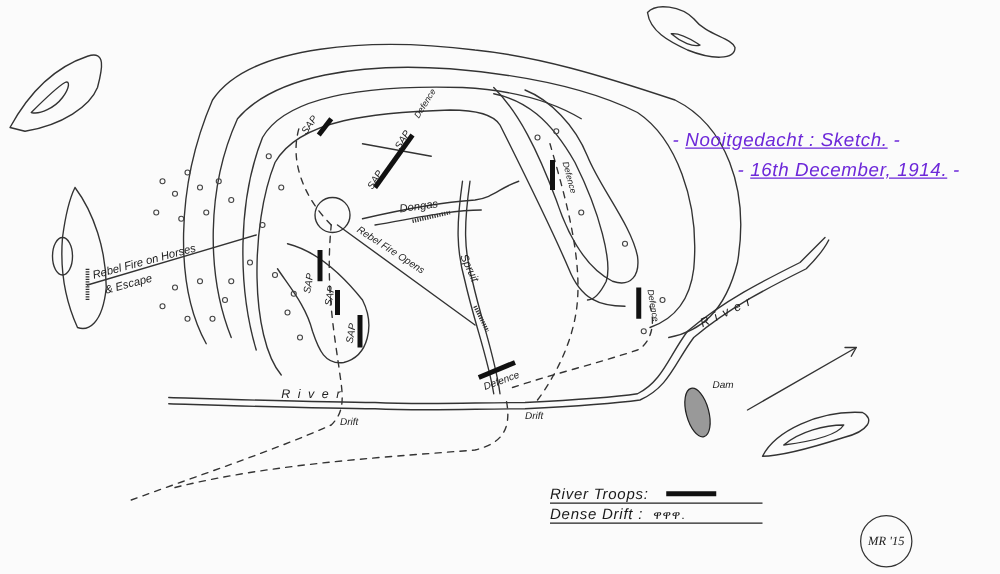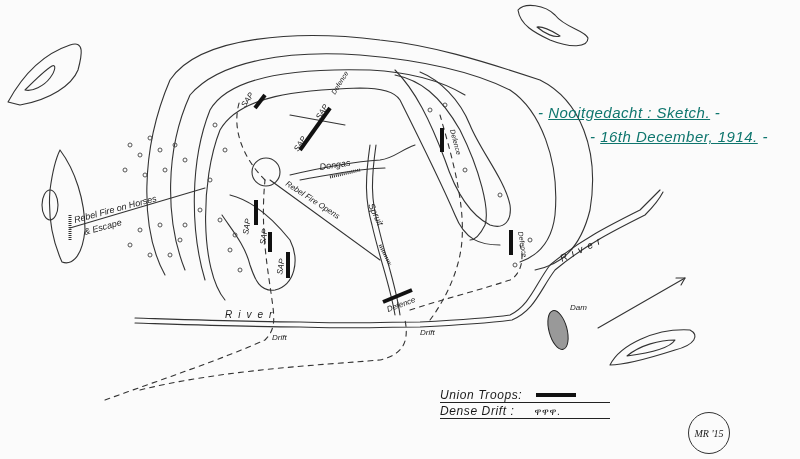--- a/index.html
+++ b/index.html
@@ -1,31 +1,31 @@
 <!DOCTYPE html>
 <html><head>
 <meta charset="utf-8">
 <style>
   html, body { margin:0; padding:0; background:#fbfbfb; }
   body { width:800px; height:459px; overflow:hidden; position:relative;
          font-family:"Liberation Sans", sans-serif; color:#1a1a1a; }
   svg.map { position:absolute; left:0; top:0; width:800px; height:459px; }
   .lbl { font-family:"Liberation Sans", sans-serif; font-style:italic; fill:#222; }
   .ttl { position:absolute; font-family:"Liberation Sans", sans-serif; font-style:italic;
-         color:#0f766e; white-space:nowrap; letter-spacing:0.5px; }
+         color:#6d28d9; white-space:nowrap; letter-spacing:0.5px; }
   .ttl span.u { text-decoration:underline; }
   #title1 { left:538px; top:104px; font-size:15px; }
   #title2 { left:590px; top:128px; font-size:15px; }
   .legend { position:absolute; left:440px; top:387px; width:170px; font-style:italic;
             font-size:12px; letter-spacing:0.6px; }
   .legend .row { border-bottom:1.5px solid #222; height:15px; position:relative; display:flex; align-items:flex-end; }
   .legend .sw-rebel { display:inline-block; width:36px; height:4px; margin-left:14px; margin-bottom:5px;
        background:repeating-linear-gradient(90deg,#333 0 1px,#ccc 1px 3px); border:1px solid #444; }
   .legend .sw-union { display:inline-block; width:40px; height:4px; margin-left:14px; margin-bottom:5px; background:#111; }
-  .legend .sw-bush { margin-left:20px; font-style:normal; font-size:10px; }
+  .legend .sw-bush { margin-left:8px; font-style:normal; font-size:10px; }
   .sig { position:absolute; left:688px; top:412px; width:40px; height:40px; border:1.3px solid #333;
          border-radius:50%; font-size:10px; font-style:italic; display:flex; align-items:center; justify-content:center;font-family:Liberation Serif, serif; }
 </style>
 </head>
 <body>
 
 <svg class="map" viewBox="0 0 800 459" xmlns="http://www.w3.org/2000/svg">
   <g fill="none" stroke="#333" stroke-width="1.1" stroke-linejoin="round" stroke-linecap="round">
 
     <path d="M165 275 C140 230 140 150 170 80 C200 35 300 30 380 40 C430 45 480 60 540 80 C580 100 600 150 590 210 C580 250 560 265 535 270"></path>
@@ -144,21 +144,21 @@
     <text x="420" y="335" font-size="8">Drift</text>
     <text x="570" y="310" font-size="8">Dam</text>
   </g>
 </svg>
 
 <div id="title1" class="ttl">- <span class="u">Nooitgedacht : Sketch.</span> -</div>
 <div id="title2" class="ttl">- <span class="u">16th December, 1914.</span> -</div>
 
 <div class="legend">
   <div class="row">
-    <span>Union Troops:</span>
+    <span>River Troops:</span>
     <span class="sw-union"></span>
   </div>
   <div class="row">
     <span>Dense Drift :</span>
     <span class="sw-bush">ዋዋዋ.</span>
   </div>
 </div>
 
 <div class="sig">MR '15</div>
 

